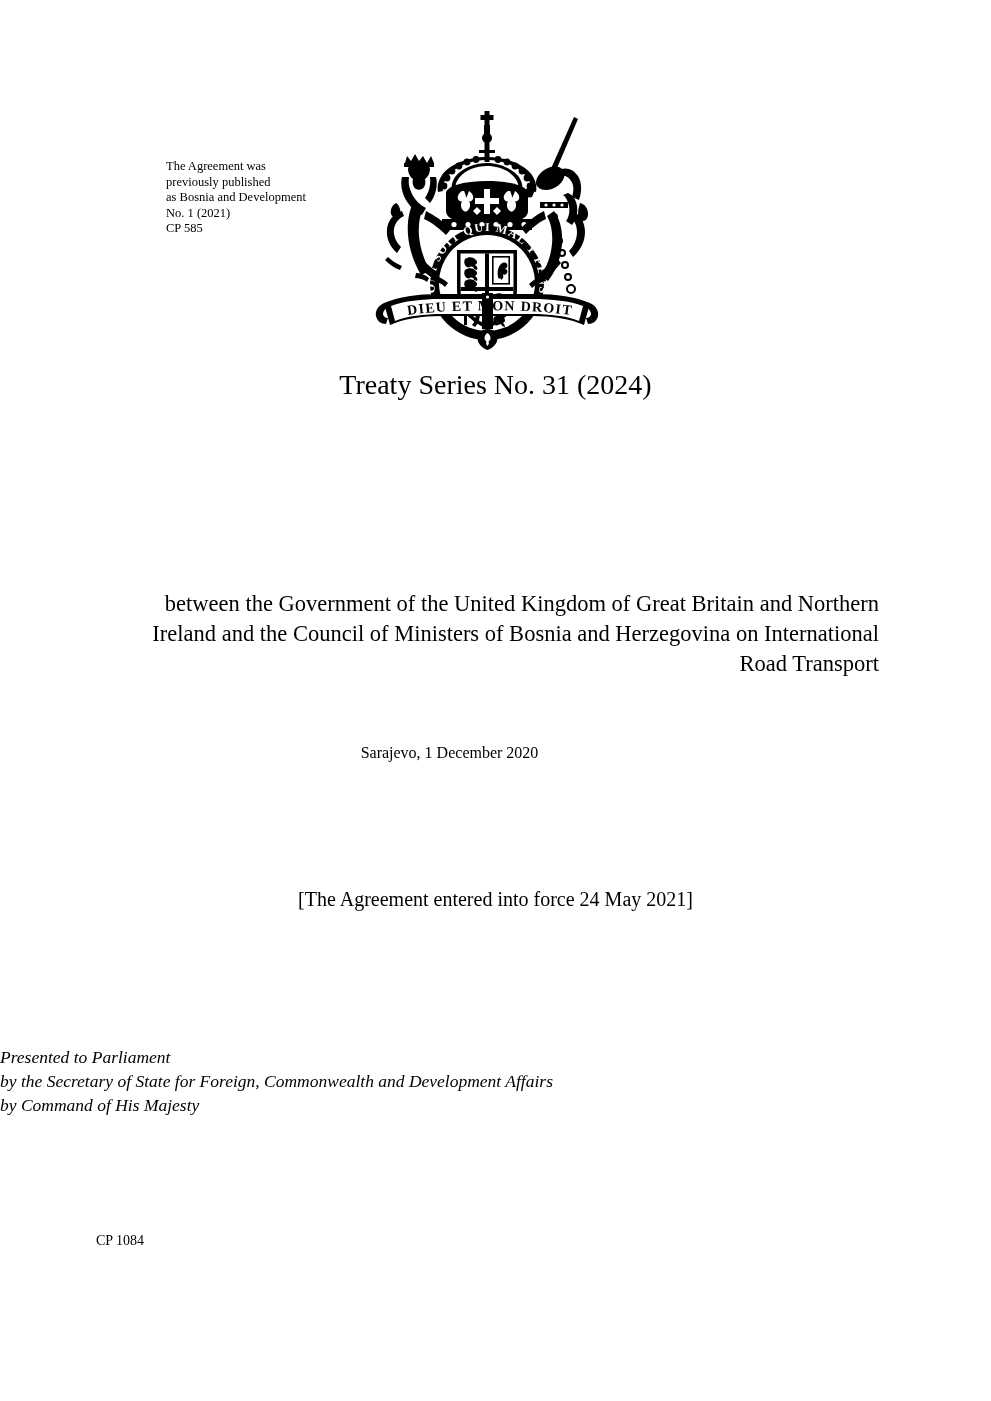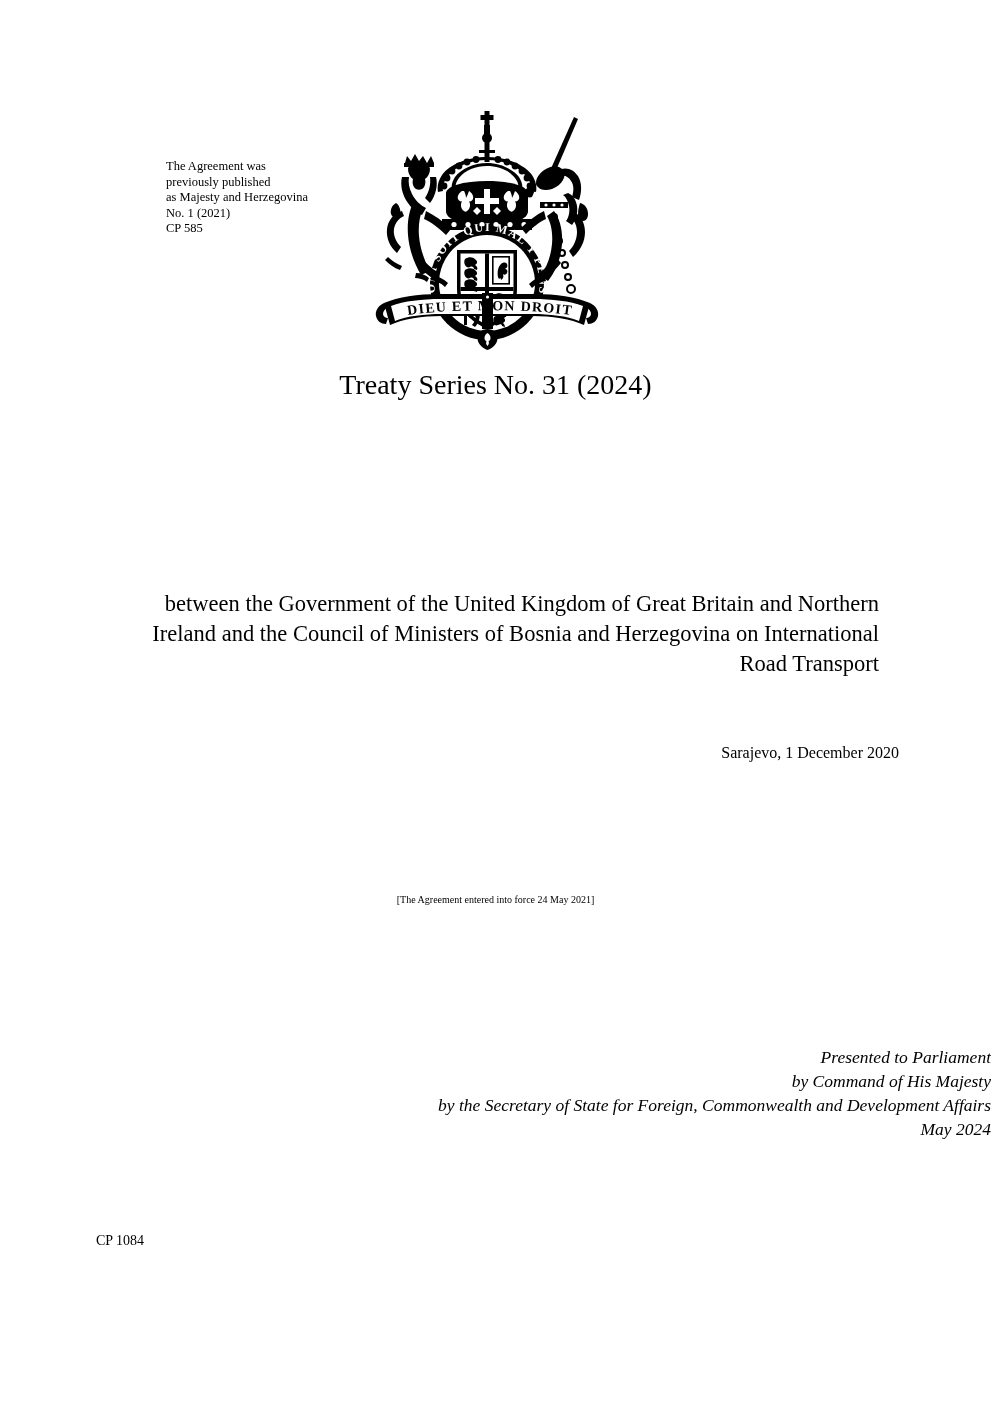--- a/index.html
+++ b/index.html
@@ -74,43 +74,43 @@
     font-size: 22.5px;
     line-height: 30px;
   }
 
   
   .place-date {
     position: absolute;
     left: 0;
     top: 729px;
     width: 899px;
-    text-align: right;
+    text-align: center;
     font-size: 16px;
     line-height: 21px;
   }
 
   
   .force-note {
     position: absolute;
     left: 0;
     top: 876px;
     width: 991px;
     text-align: center;
-    font-size: 10px;
+    font-size: 20px;
     line-height: 21px;
   }
 
   
   .presentation {
     position: absolute;
     left: 0;
     top: 1032px;
     width: 991px;
-    text-align: right;
+    text-align: left;
     font-style: italic;
     font-size: 17.5px;
     line-height: 24px;
   }
   .presentation div { white-space: nowrap; }
 
   
   .cp-number {
     position: absolute;
     left: 96px;
@@ -120,21 +120,21 @@
   }
 </style>
 </head>
 <body>
 
 <div class="page">
 
   <div class="sidenote">
     <div>The Agreement was</div>
     <div>previously published</div>
-    <div>as Majesty and Herzegovina</div>
+    <div>as Bosnia and Development</div>
     <div>No. 1 (2021)</div>
     <div>CP 585</div>
   </div>
 
   <div class="crest">
     <svg viewBox="0 0 258 243" xmlns="http://www.w3.org/2000/svg" aria-hidden="true">
       <g fill="#000000" fill-rule="evenodd">
 
         <path d="M126.5 4 h5 v4 h4 v5 h-4 v5 h-5 v-5 h-4 v-5 h4 z"></path>
 
@@ -406,20 +406,19 @@
 
 
   <div class="doc-subtitle">between the Government of the United Kingdom of Great Britain and Northern Ireland and the Council of Ministers of Bosnia and Herzegovina on International Road Transport</div>
 
   <div class="place-date">Sarajevo, 1 December 2020</div>
 
   <div class="force-note">[The Agreement entered into force 24 May 2021]</div>
 
   <div class="presentation">
     <div>Presented to Parliament</div>
+    <div>by the Secretary of State for Foreign, Commonwealth and Development Affairs</div>
     <div>by Command of His Majesty</div>
-    <div>by the Secretary of State for Foreign, Commonwealth and Development Affairs</div>
-    <div>May 2024</div>
   </div>
 
   <div class="cp-number">CP 1084</div>
 
 </div>
 
 </body></html>

